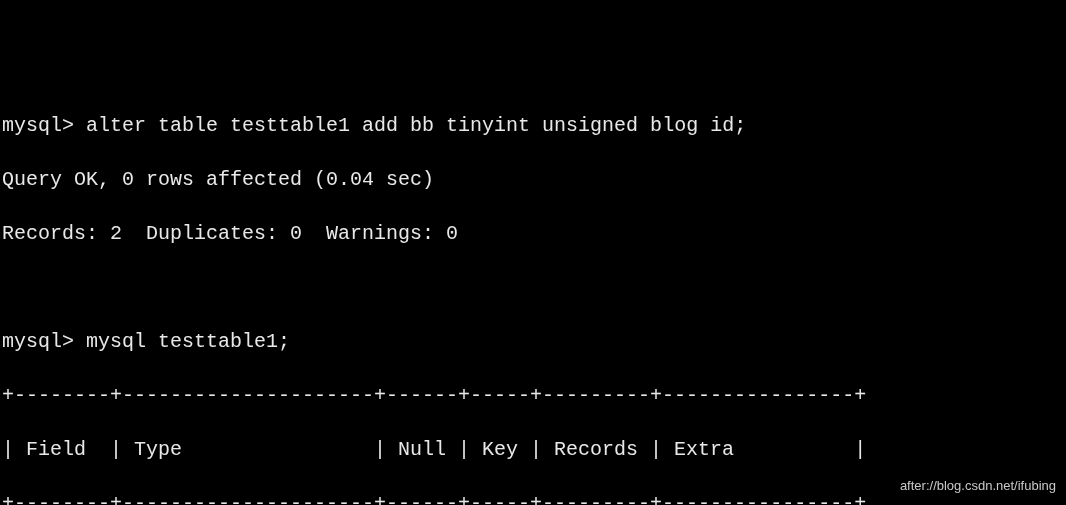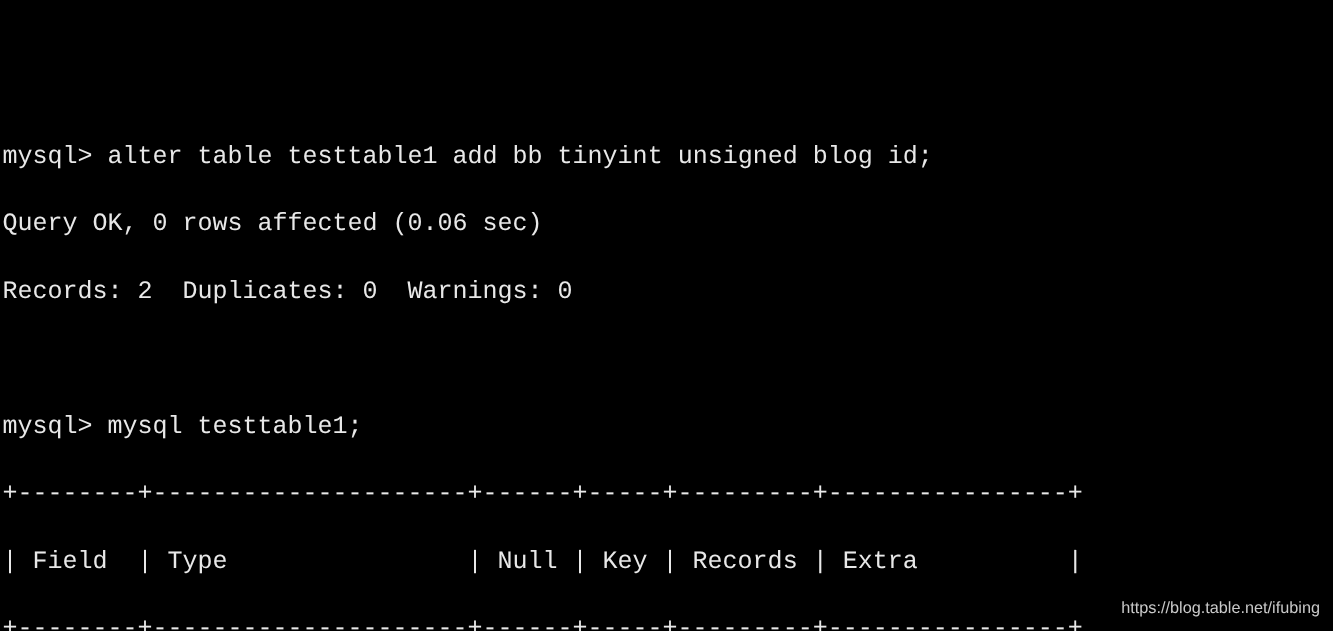--- a/index.html
+++ b/index.html
@@ -32,32 +32,32 @@
       font-family: Arial, sans-serif;
       white-space: nowrap;
     }
   </style>
 </head>
 <body>
 
 
 
 <span class="line"><span>mysql&gt;</span> <span>alter table testtable1 add bb tinyint unsigned blog id;</span></span>
-<span class="line">Query OK, 0 rows affected (0.06 sec)</span>
+<span class="line">Query OK, 0 rows affected (0.04 sec)</span>
 <span class="line">Records: 2  Duplicates: 0  Warnings: 0</span>
 <span class="line"> </span>
 <span class="line"><span>mysql&gt;</span> <span>mysql testtable1;</span></span>
 <span class="line">+--------+---------------------+------+-----+---------+----------------+</span>
 <span class="line">| Field  | Type                | Null | Key | Records | Extra          |</span>
 <span class="line">+--------+---------------------+------+-----+---------+----------------+</span>
 
 
 
 
 
 
 
 
 
-<div class="watermark">https://blog.table.net/ifubing</div>
+<div class="watermark">after://blog.csdn.net/ifubing</div>
 
 
 
 
 </body></html>

